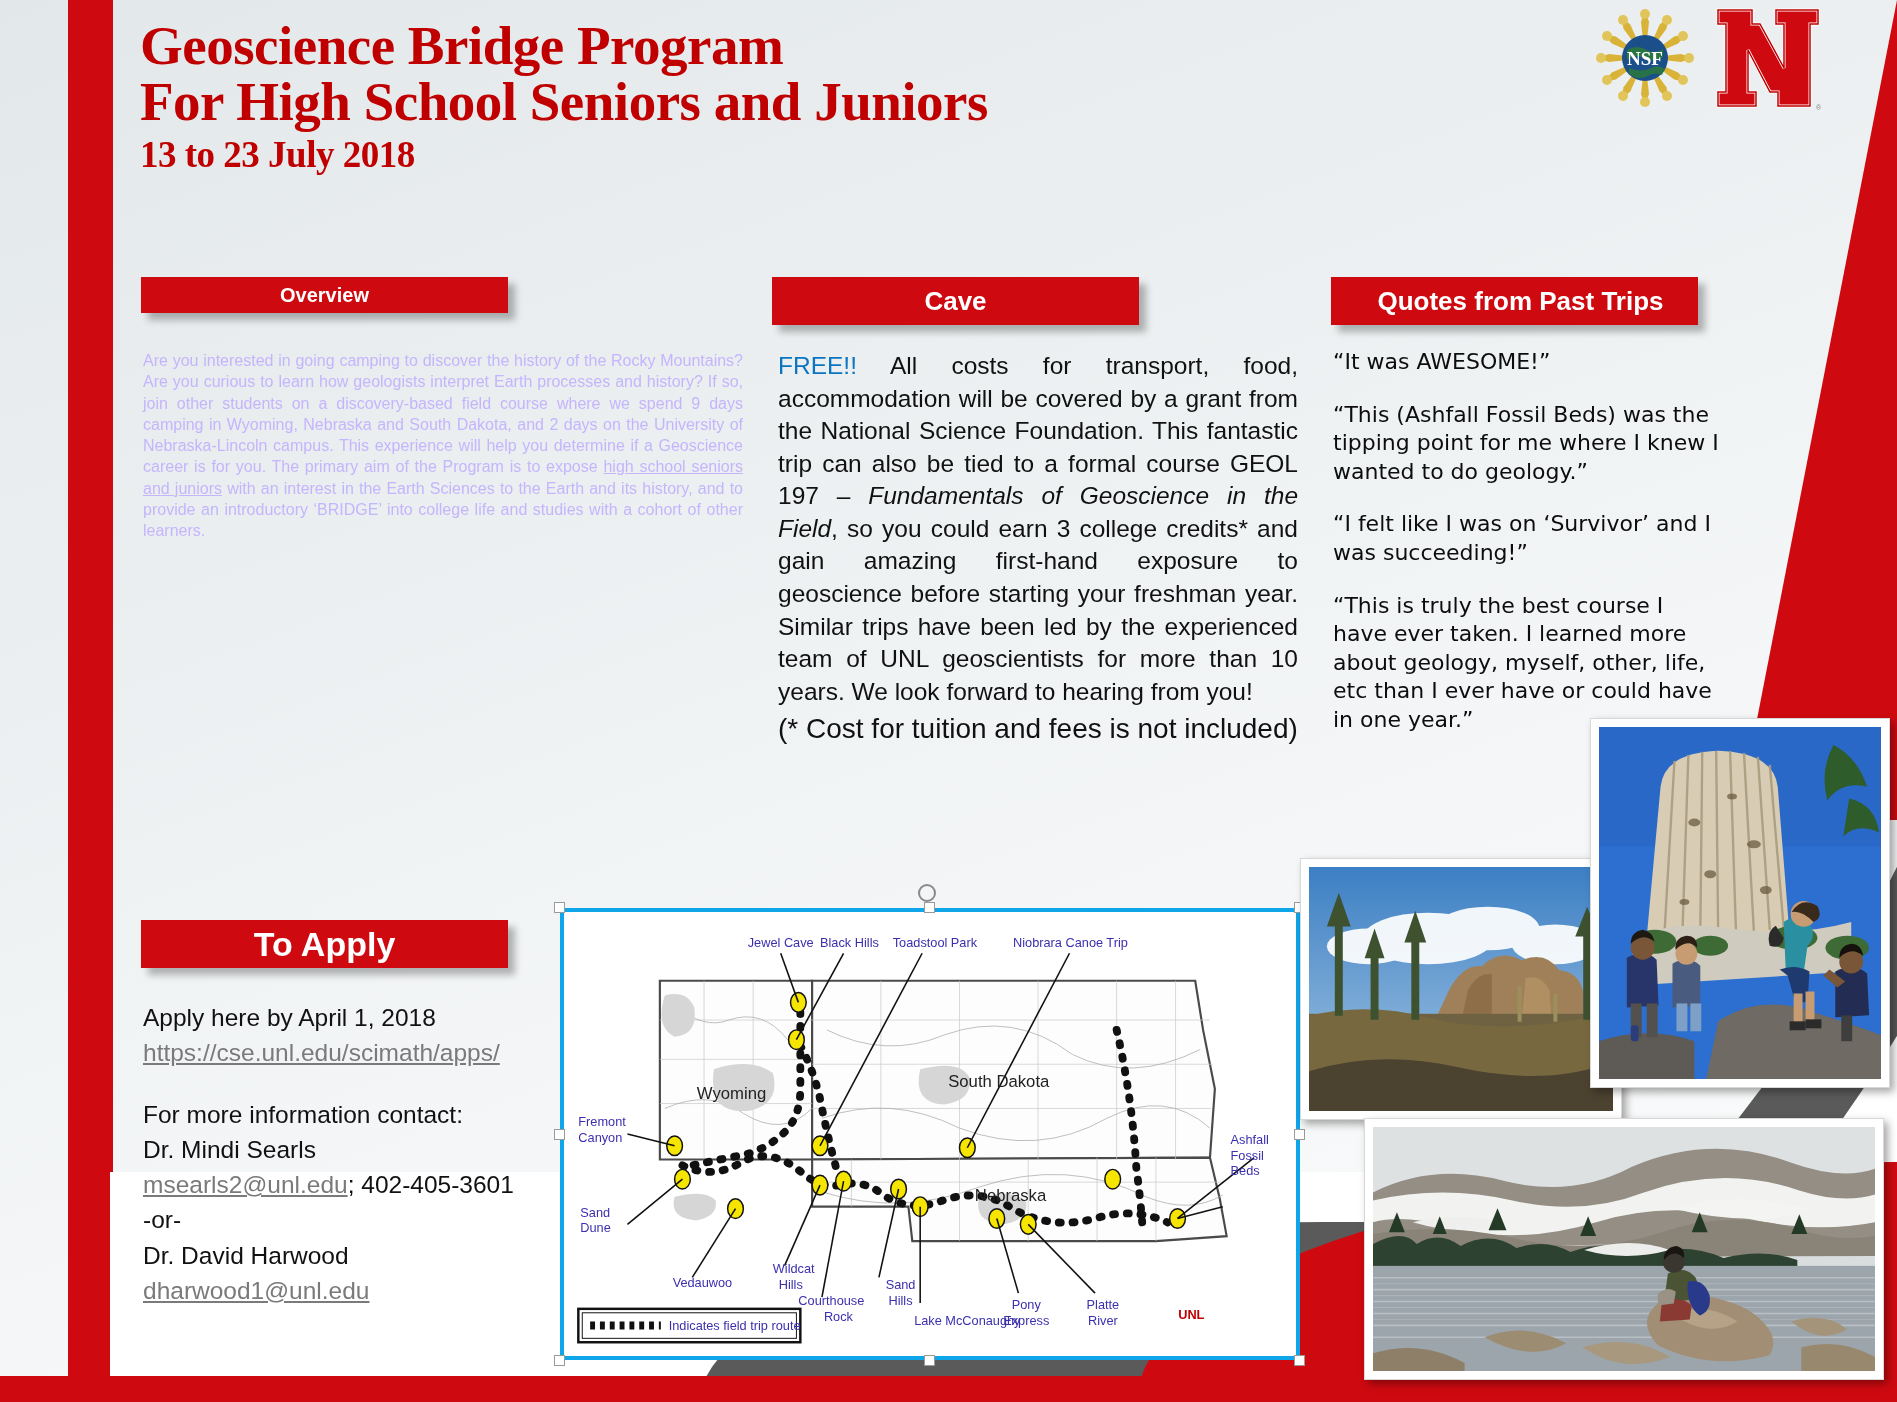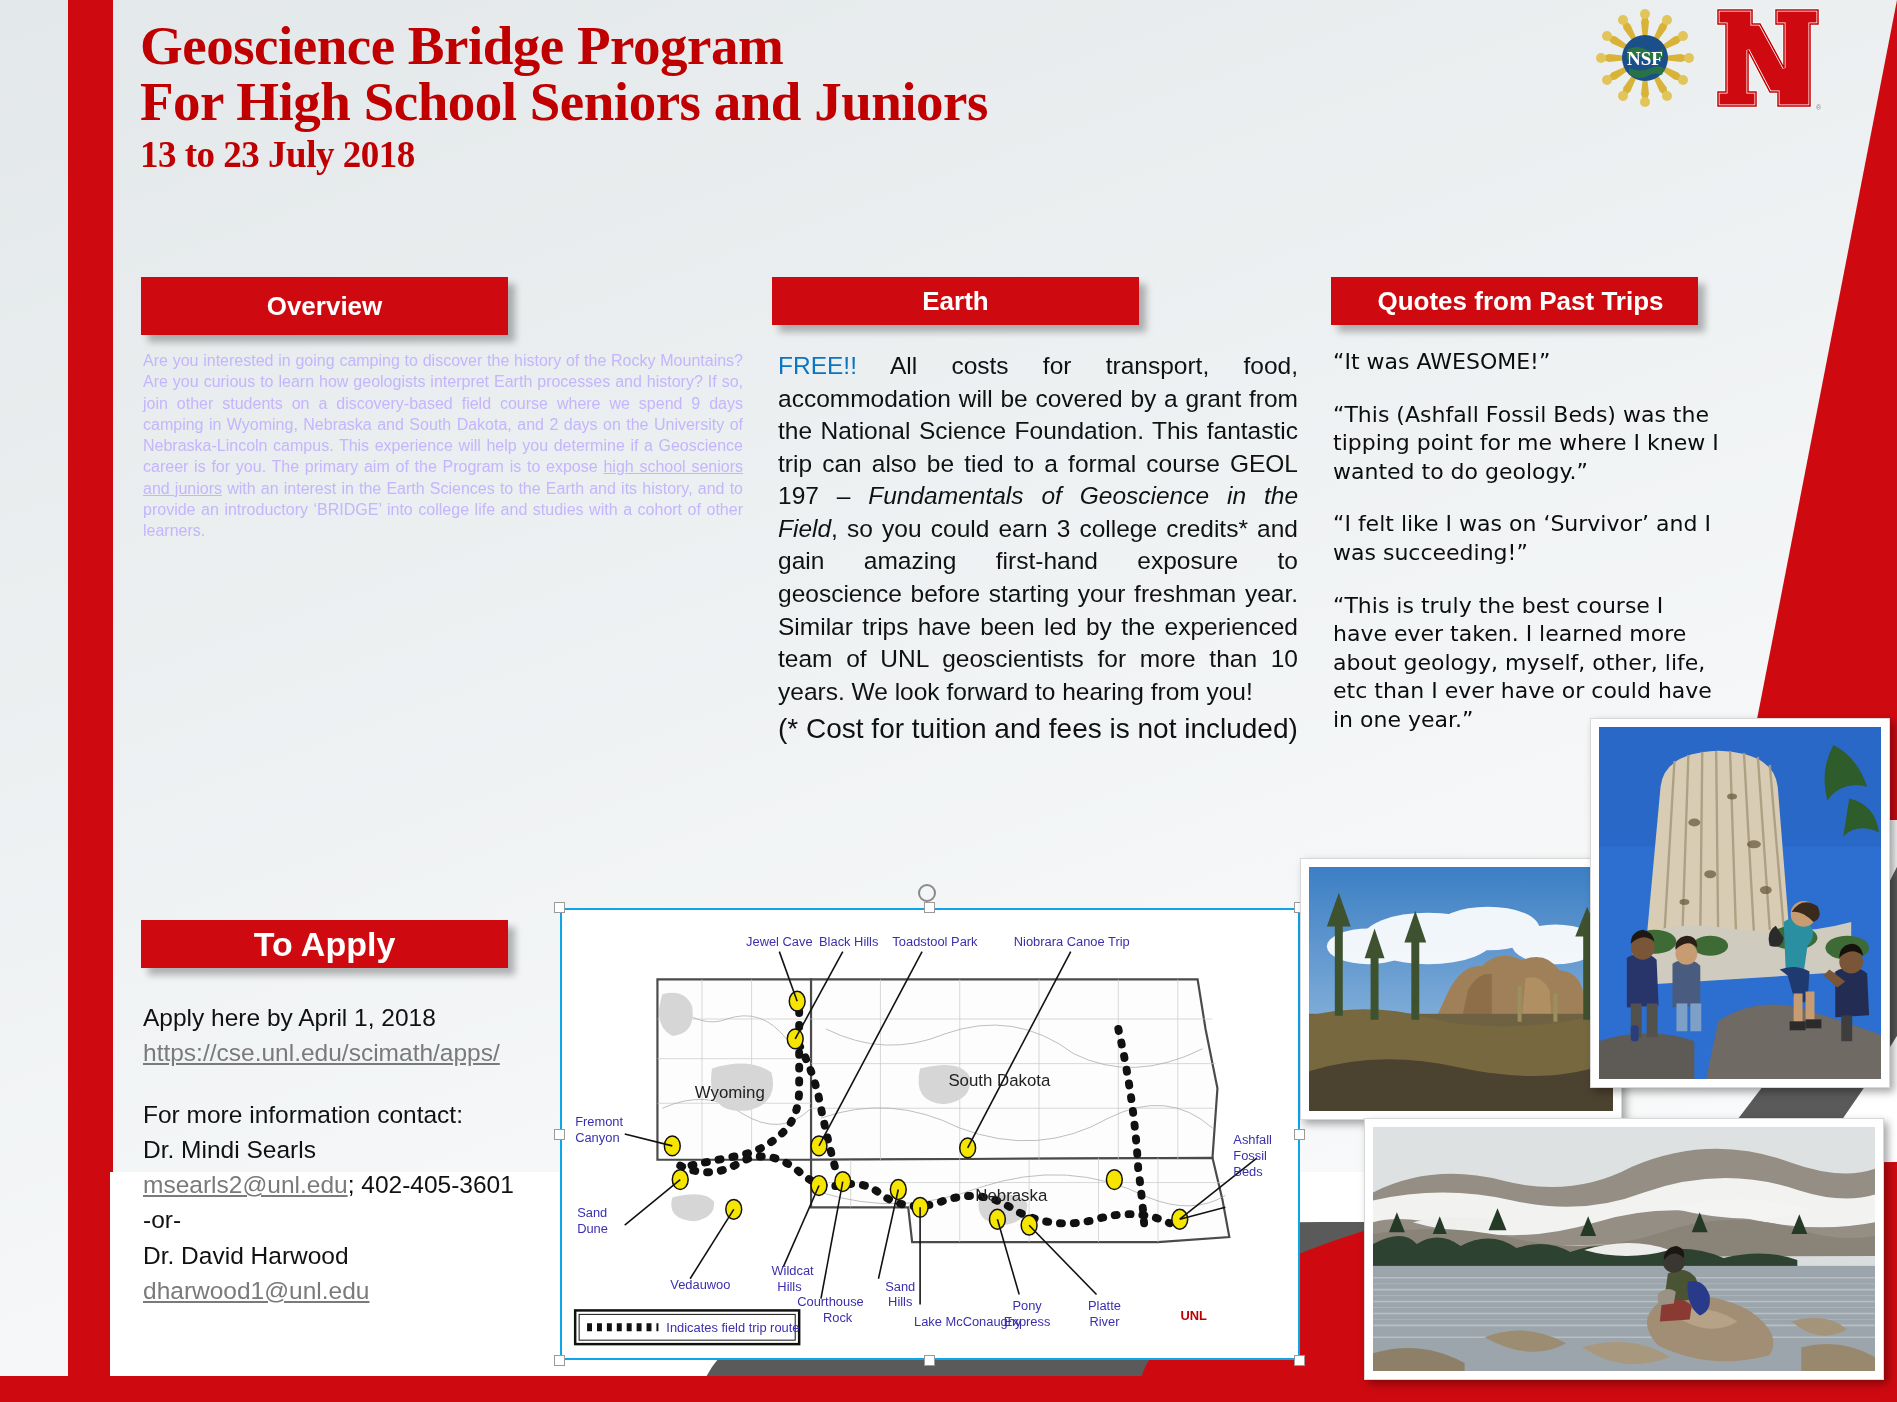--- a/index.html
+++ b/index.html
@@ -105,21 +105,21 @@
   
   .banner {
     position: absolute;
     background: #CE0A10;
     color: #ffffff;
     font-weight: bold;
     text-align: center;
     box-shadow: 7px 7px 7px rgba(0,0,0,0.28);
     display: flex; align-items: center; justify-content: center;
   }
-  .banner-overview { left: 141px; top: 277px; width: 367px; height: 58px; font-size: 26px; }
+  .banner-overview { left: 141px; top: 277px; width: 367px; height: 36px; font-size: 20px; }
   .banner-cost     { left: 772px; top: 277px; width: 367px; height: 48px; font-size: 26px; }
   .banner-quotes   { left: 1331px; top: 277px; width: 367px; height: 48px; font-size: 26px; padding-left: 12px; }
   .banner-apply    { left: 141px; top: 920px; width: 367px; height: 48px; font-size: 34px; }
 
   
   .col-overview {
     position: absolute; left: 143px; top: 350px;
     width: 600px;
     font-size: 16px;
     line-height: 1.33;
@@ -161,21 +161,21 @@
     color: #7a7a7a;
     text-decoration: underline;
   }
   .gap { display: block; height: 26px; }
 
   
   .map-frame {
     position: absolute; left: 560px; top: 908px;
     width: 740px; height: 452px;
     background: #ffffff;
-    border: 2px solid #0ea5e9;
+    border: 4px solid #0ea5e9;
     overflow: hidden;
   }
   .map-svg { width: 100%; height: 100%; display: block; }
   .mlabel {
     font-family: "Liberation Sans", sans-serif;
     font-size: 13px;
     fill: #3b2fae;
   }
   .mlabel-red { fill: #C00000; font-weight: bold; }
   .mstate {
@@ -271,21 +271,21 @@
 
   <div class="logo-n">
     <svg viewBox="0 0 112 108" class="scene">
       <path d="M6 6 L40 6 L40 20 L48 20 L72 64 L72 20 L64 20 L64 6 L106 6 L106 20 L98 20 L98 102 L66 102 L66 88 L58 88 L36 46 L36 88 L44 88 L44 102 L6 102 L6 88 L14 88 L14 20 L6 20 Z" fill="#CE0A10" stroke="#ffffff" stroke-width="3"></path>
       <path d="M6 6 L40 6 L40 20 L48 20 L72 64 L72 20 L64 20 L64 6 L106 6 L106 20 L98 20 L98 102 L66 102 L66 88 L58 88 L36 46 L36 88 L44 88 L44 102 L6 102 L6 88 L14 88 L14 20 L6 20 Z" fill="none" stroke="#C00000" stroke-width="1.5"></path>
       <text x="104" y="106" font-family="Liberation Sans, sans-serif" font-size="7" fill="#888">®</text>
     </svg>
   </div>
 
   <div class="banner banner-overview">Overview</div>
-  <div class="banner banner-cost">Earth</div>
+  <div class="banner banner-cost">Cave</div>
   <div class="banner banner-quotes">Quotes from Past Trips</div>
   <div class="banner banner-apply">To Apply</div>
 
   <div class="col-overview">
     <span>Are you interested in going camping to discover the history of the Rocky Mountains? Are you curious to learn how geologists interpret Earth processes and history? If so, join other students on a discovery-based field course where we spend 9 days camping in Wyoming, Nebraska and South Dakota, and 2 days on the University of Nebraska-Lincoln campus.  This experience will help you determine if a Geoscience career is for you. The primary aim of the Program is to expose </span><span class="underline">high school seniors and juniors</span><span> with an interest in the Earth Sciences to the Earth and its history, and to provide an introductory ‘BRIDGE’ into college life and studies with a cohort of other learners.</span>
   </div>
 
   <div class="col-cost">
     <span class="free">FREE!!</span><span> All costs for transport, food, accommodation will be covered by a grant from the National Science Foundation. This fantastic trip can also be tied to a formal course GEOL 197 – </span><span class="ital">Fundamentals of Geoscience in the Field</span><span>, so you could earn 3 college credits* and gain amazing first-hand exposure to geoscience before starting your freshman year. Similar trips have been led by the experienced team of UNL geoscientists for more than 10 years. We look forward to hearing from you!</span>
     <span class="footnote">(* Cost for tuition and fees is not included)</span>

